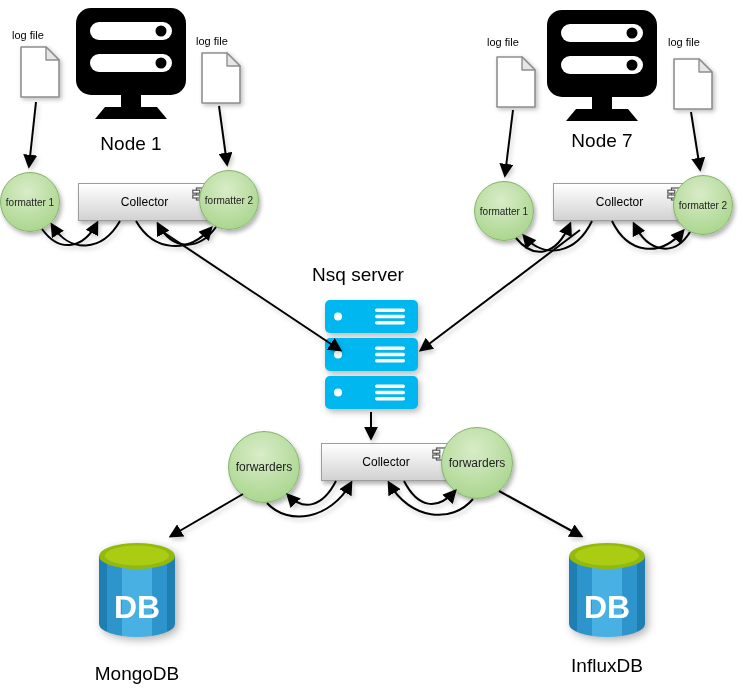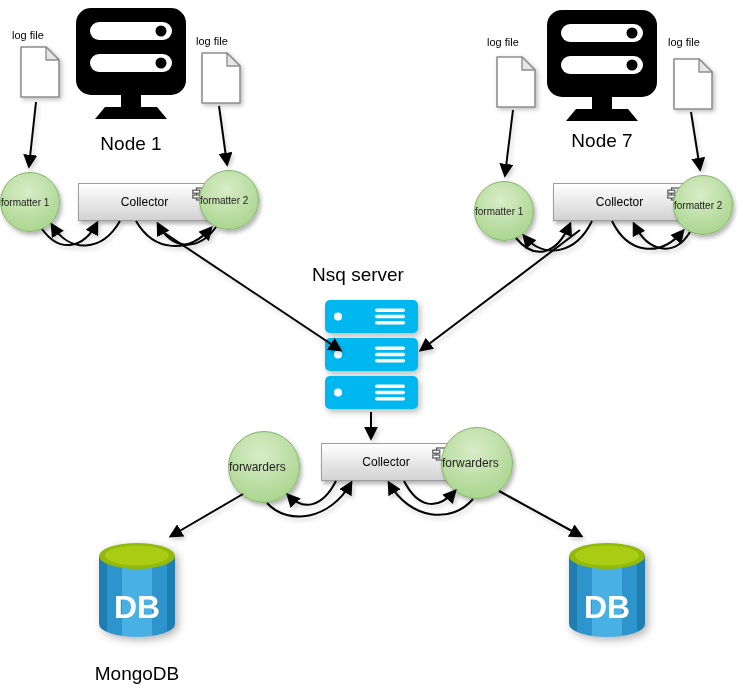--- a/index.html
+++ b/index.html
@@ -8,21 +8,21 @@
     font-family:"Liberation Sans",sans-serif;color:#000;
   }
   .abs{position:absolute;}
   .big-label{font-size:19px;text-align:center;white-space:nowrap;}
   .small-label{font-size:11px;white-space:nowrap;}
   .circle{
     border-radius:50%;
     background:radial-gradient(circle at 45% 32%, var(--circle-fill,#d9ecc8) 0%, var(--circle-fill-dark,#9ed080) 100%);
     border:1px solid var(--circle-stroke,#82b366);
     box-shadow:2px 3px 4px rgba(0,0,0,.30);
-    display:flex;align-items:center;justify-content:flex-start;
+    display:flex;align-items:center;justify-content:center;
     text-align:center;color:#222;box-sizing:border-box;
   }
   .circle.small{width:60px;height:60px;font-size:10px;}
   .circle.large{width:72px;height:72px;font-size:12px;}
   .comp-box{
     background:linear-gradient(180deg,#ffffff 0%,#d2d2d2 100%);
     border:1px solid #9d9d9d;
     box-shadow:2px 3px 4px rgba(0,0,0,.30);
     display:flex;align-items:center;justify-content:center;
     font-size:12px;box-sizing:border-box;margin-left:16px;
@@ -236,14 +236,15 @@
   <div class="abs big-label" style="left:87px;top:655px;width:100px;margin-top:8px;">MongoDB</div>
 
   <div class="abs db-icon" style="left:565px;top:540px;">
     <svg width="84" height="102" viewBox="0 0 84 102">
       <path d="M4 16 L4 84 A38 13 0 0 0 80 84 L80 16 Z" fill="url(#dbGrad)"></path>
       <ellipse cx="42" cy="16" rx="38" ry="13" fill="#93b90d"></ellipse>
       <ellipse cx="42" cy="15.5" rx="32" ry="10" fill="#aacd14"></ellipse>
       <text class="db-text" x="42" y="78" text-anchor="middle">DB</text>
     </svg>
   </div>
+  <div class="abs big-label" style="left:557px;top:655px;width:100px;">InfluxDB</div>
 
 </div>
 
 </body></html>

